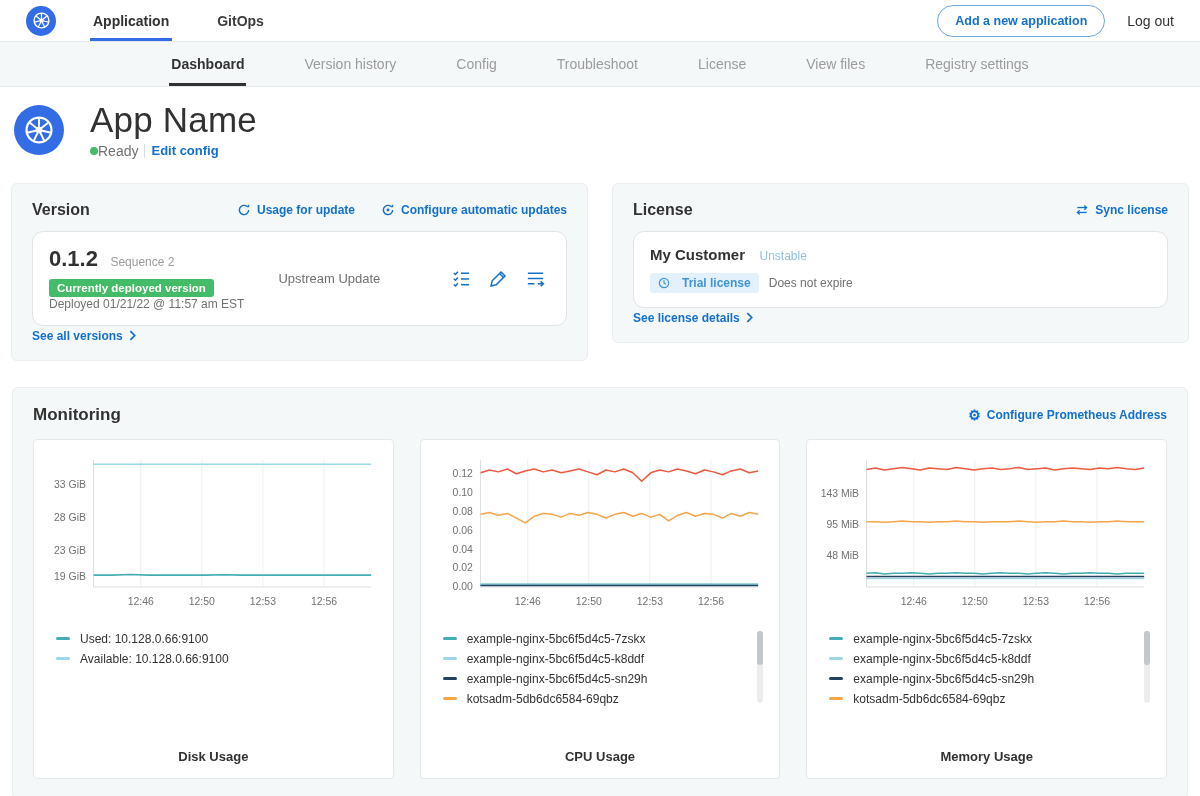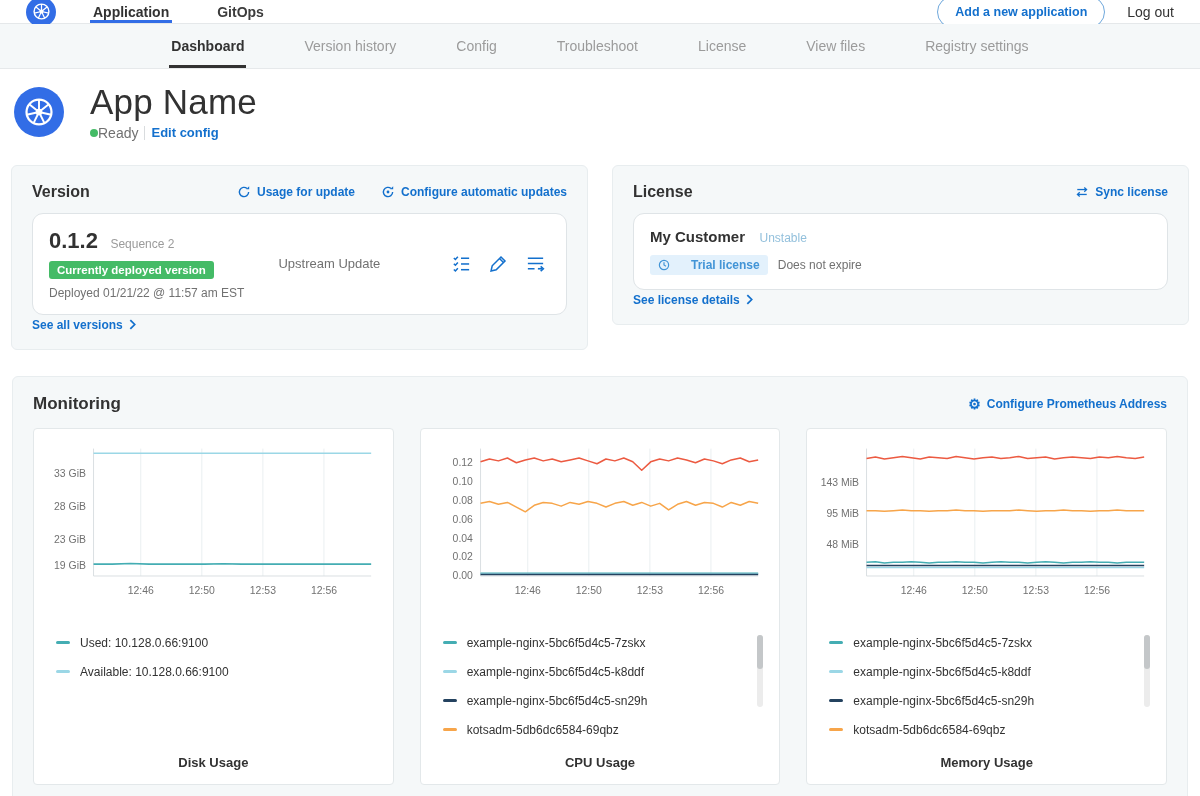--- a/index.html
+++ b/index.html
@@ -1,21 +1,21 @@
 <!DOCTYPE html>
 <html><head>
 <meta charset="utf-8">
 <style>
   *{margin:0;padding:0;box-sizing:border-box}
   html,body{width:1200px;height:796px}
   body{font-family:"Liberation Sans",sans-serif;background:#fff;color:#323232;overflow:hidden}
   .page{width:1200px;height:796px;display:flex;flex-direction:column}
 
   
-  .navbar{height:24px;flex:none;display:flex;justify-content:space-between;align-items:stretch;border-bottom:1px solid #e5e8ea;padding:0 26px;background:#fff}
+  .navbar{height:42px;flex:none;display:flex;justify-content:space-between;align-items:stretch;border-bottom:1px solid #e5e8ea;padding:0 26px;background:#fff}
   .navbar-left{display:flex;align-items:stretch}
   .brand-logo{width:30px;height:30px;border-radius:50%;background:#326de6;display:flex;align-items:center;justify-content:center;align-self:center;margin-right:34px;cursor:pointer;flex:none}
   .nav-tab{display:flex;align-items:center;padding:0 3px;margin-right:42px;font-size:14px;font-weight:700;color:#3c3c3c;cursor:pointer}
   .nav-tab.active{color:#323232;box-shadow:inset 0 -3px 0 #326de6}
   .navbar-right{display:flex;align-items:center;gap:22px}
   .add-app-btn{background:#fff;border:1px solid #6fa8dc;color:#1370cd;font-weight:700;font-size:12.5px;padding:8px 17px;border-radius:18px;cursor:pointer;font-family:inherit}
   .logout-link{font-size:14px;color:#323232;cursor:pointer}
 
   
   .subnav{height:45px;flex:none;background:#f5f8f9;border-bottom:1px solid #e6e9eb}
@@ -42,42 +42,42 @@
   .card-header{display:flex;justify-content:space-between;align-items:center}
   .card-header h2{font-size:16px;font-weight:700}
   .card-header-links{display:flex;gap:26px}
   .inner-card{background:#fff;border:1px solid #dfe4e7;border-radius:11px;margin-top:12px;padding:14px 16px}
 
   .version-inner{display:flex;align-items:center}
   .version-left{display:flex;flex-direction:column;align-items:flex-start}
   .version-number{font-size:22px;font-weight:700}
   .version-sequence{font-size:12px;color:#9b9b9b;margin-left:8px}
   .deployed-badge{display:inline-block;background:#44bb66;color:#fff;font-size:11.5px;font-weight:700;padding:3px 8px;border-radius:3px;margin-top:7px}
-  .deployed-date{font-size:12px;color:#717171;margin-top:7px}
+  .deployed-date{font-size:12px;color:#717171;}
   .upstream-label{font-size:13px;color:#717171;margin-left:34px;font-weight:400}
   .version-actions{margin-left:auto;display:flex;gap:16px;align-items:center;color:#1370cd;padding-right:4px}
   .action-icon{cursor:pointer;display:flex}
   .see-link{}
 
   .customer-name{font-size:15px;font-weight:700}
   .channel-label{font-size:12px;color:#93c0dc;margin-left:10px}
   .license-row2{margin-top:9px;display:flex;align-items:center;gap:10px}
-  .trial-badge{display:inline-flex;align-items:center;gap:21px;background:#e3f1fc;color:#4294d6;font-size:12px;font-weight:600;padding:3px 8px;border-radius:3px}
+  .trial-badge{display:inline-flex;align-items:center;gap:12px;background:#e3f1fc;color:#4294d6;font-size:12px;font-weight:600;padding:3px 8px;border-radius:3px}
   .expiry{font-size:12px;color:#717171}
 
   
   .monitoring{margin:26px 12px 0;padding:17px 20px 20px;flex:none}
   .monitoring .card-header h2{font-size:17px}
   .gear-glyph{font-size:14px;line-height:1}
   .charts-row{display:flex;gap:26px;margin-top:14px}
   .chart-card{flex:1;background:#fff;border:1px solid #e3e8ea;border-radius:4px;padding:12px 12px 14px;display:flex;flex-direction:column;min-height:340px}
   .chart-svg{width:100%;height:auto;display:block}
   .chart-svg text{font-family:"Liberation Sans",sans-serif}
   .tick{font-size:11px;fill:#717171}
-  .chart-legend{margin-top:31px;padding:0 22px 0 10px;position:relative;display:flex;flex-direction:column;gap:10px}
+  .chart-legend{margin-top:16px;padding:0 22px 0 10px;position:relative;display:flex;flex-direction:column;gap:1px}
   .legend-item{display:flex;align-items:center;gap:10px;font-size:12px;color:#323232;min-height:19px}
   .legend-marker{width:14px;height:3px;border-radius:2px;flex:none}
   .legend-scrollbar{position:absolute;right:4px;top:2px;width:6px;height:72px;background:#ececec;border-radius:3px;cursor:pointer}
   .legend-scroll-thumb{width:6px;height:34px;background:#c4c7c9;border-radius:3px}
   .chart-title{margin-top:auto;padding-top:16px;text-align:center;font-size:13px;font-weight:700}
 </style>
 </head>
 <body>
 
 <div class="page">

